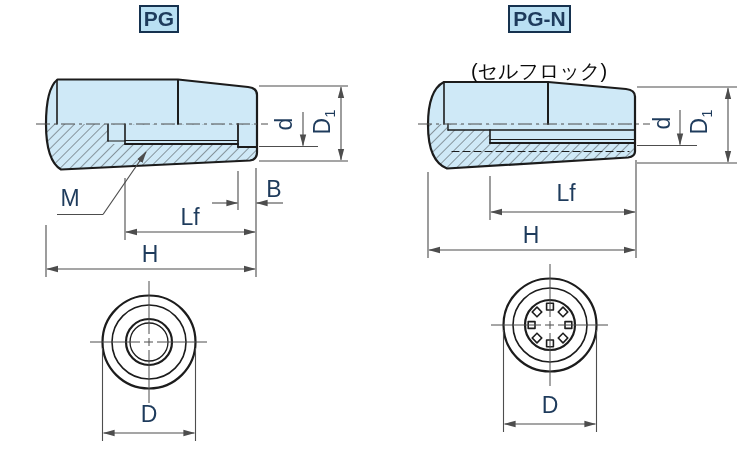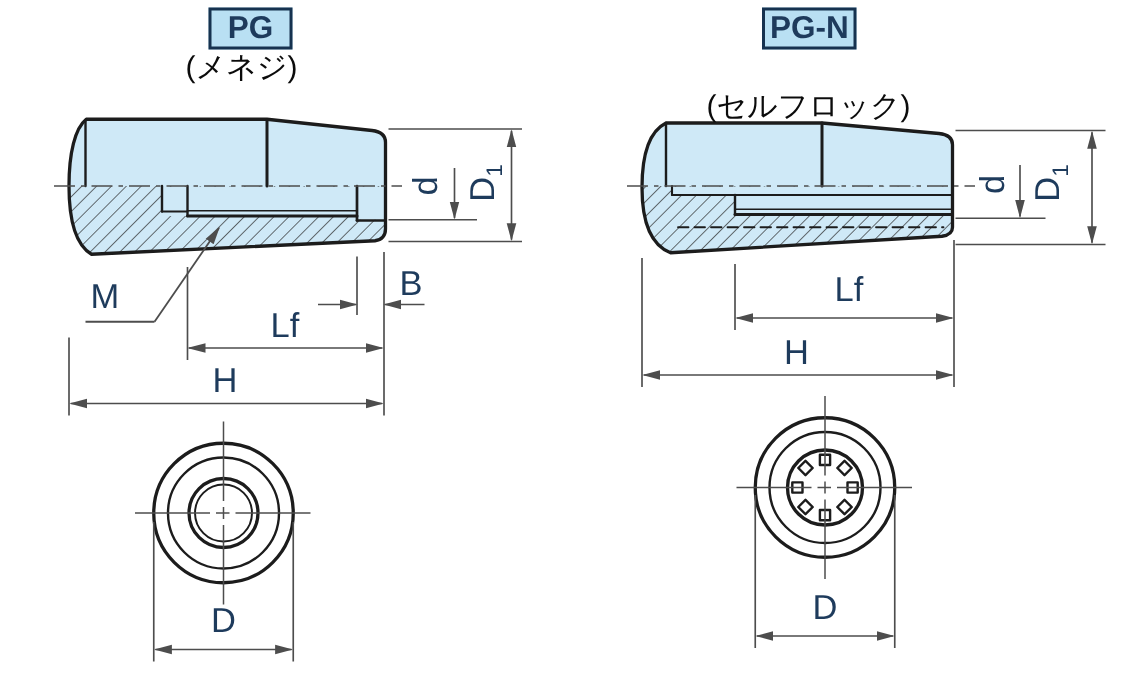--- a/index.html
+++ b/index.html
@@ -118,22 +118,21 @@
         <rect x="546.6" y="303.2" width="6.8" height="6.8" transform="rotate(270 550 325)"></rect>
         <rect x="546.6" y="303.2" width="6.8" height="6.8" transform="rotate(315 550 325)"></rect>
       </g>
       <path class="cl dim" stroke-width="1" stroke-dasharray="53 4 8 4" d="M550,264 V386"></path>
       <path class="cl dim" stroke-width="1" stroke-dasharray="50 4 9 4" d="M491,325 H609"></path>
       <path class="dim" stroke-width="1.1" d="M503.5,330 V432 M596.5,330 V432"></path>
       <line class="dim" stroke-width="1.1" x1="504.6" y1="424" x2="595.4" y2="424" marker-start="url(#arr)" marker-end="url(#arr)"></line>
     </g>
   </svg>
 
-  <div class="codebox" style="left:139px;top:5px;width:56px;height:28px;">PG</div>
-  <div class="subtitle" style="left:161px;top:45px;">(メネジ)</div>
+  <div class="codebox" style="left:139px;top:5px;width:40px;height:28px;">PG</div>
   <div class="dimlabel rot" style="left:284px;top:124px;">d</div>
   <div class="dimlabel rot" style="left:324px;top:122px;"><span>D</span><sub>1</sub></div>
   <div class="dimlabel" style="left:274px;top:189px;">B</div>
   <div class="dimlabel" style="left:190px;top:217px;">Lf</div>
   <div class="dimlabel" style="left:150px;top:254px;">H</div>
   <div class="dimlabel" style="left:70px;top:198px;">M</div>
   <div class="dimlabel" style="left:149px;top:414px;">D</div>
 
   <div class="codebox" style="left:508px;top:5px;width:63px;height:28px;">PG-N</div>
   <div class="subtitle" style="left:539px;top:45px;margin-top:26px;">(セルフロック)</div>

